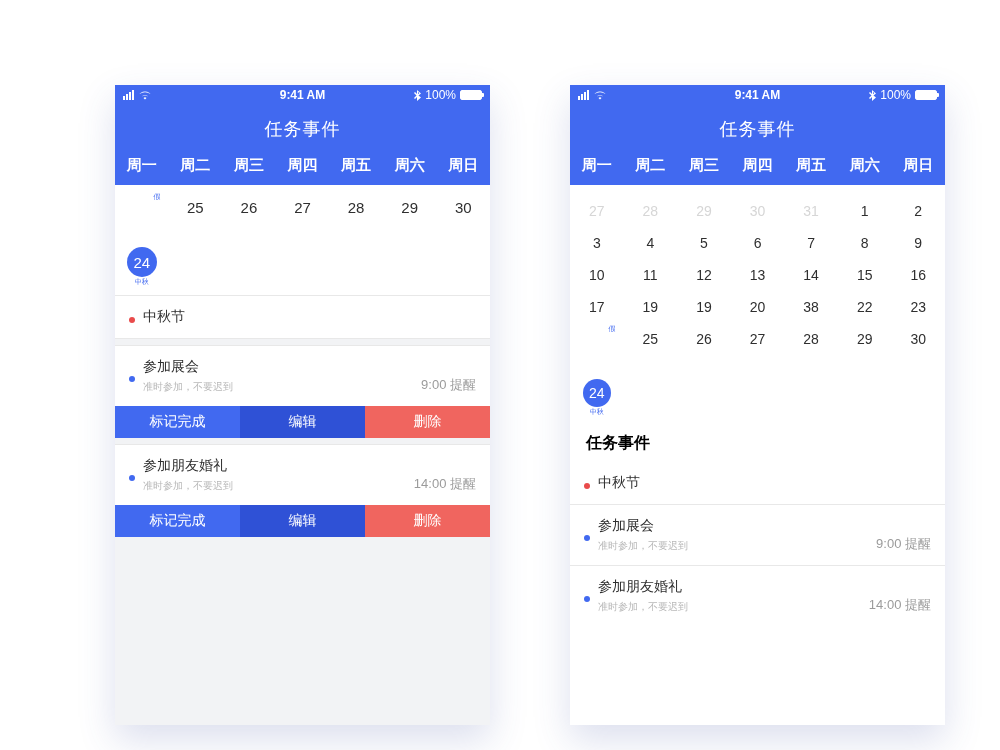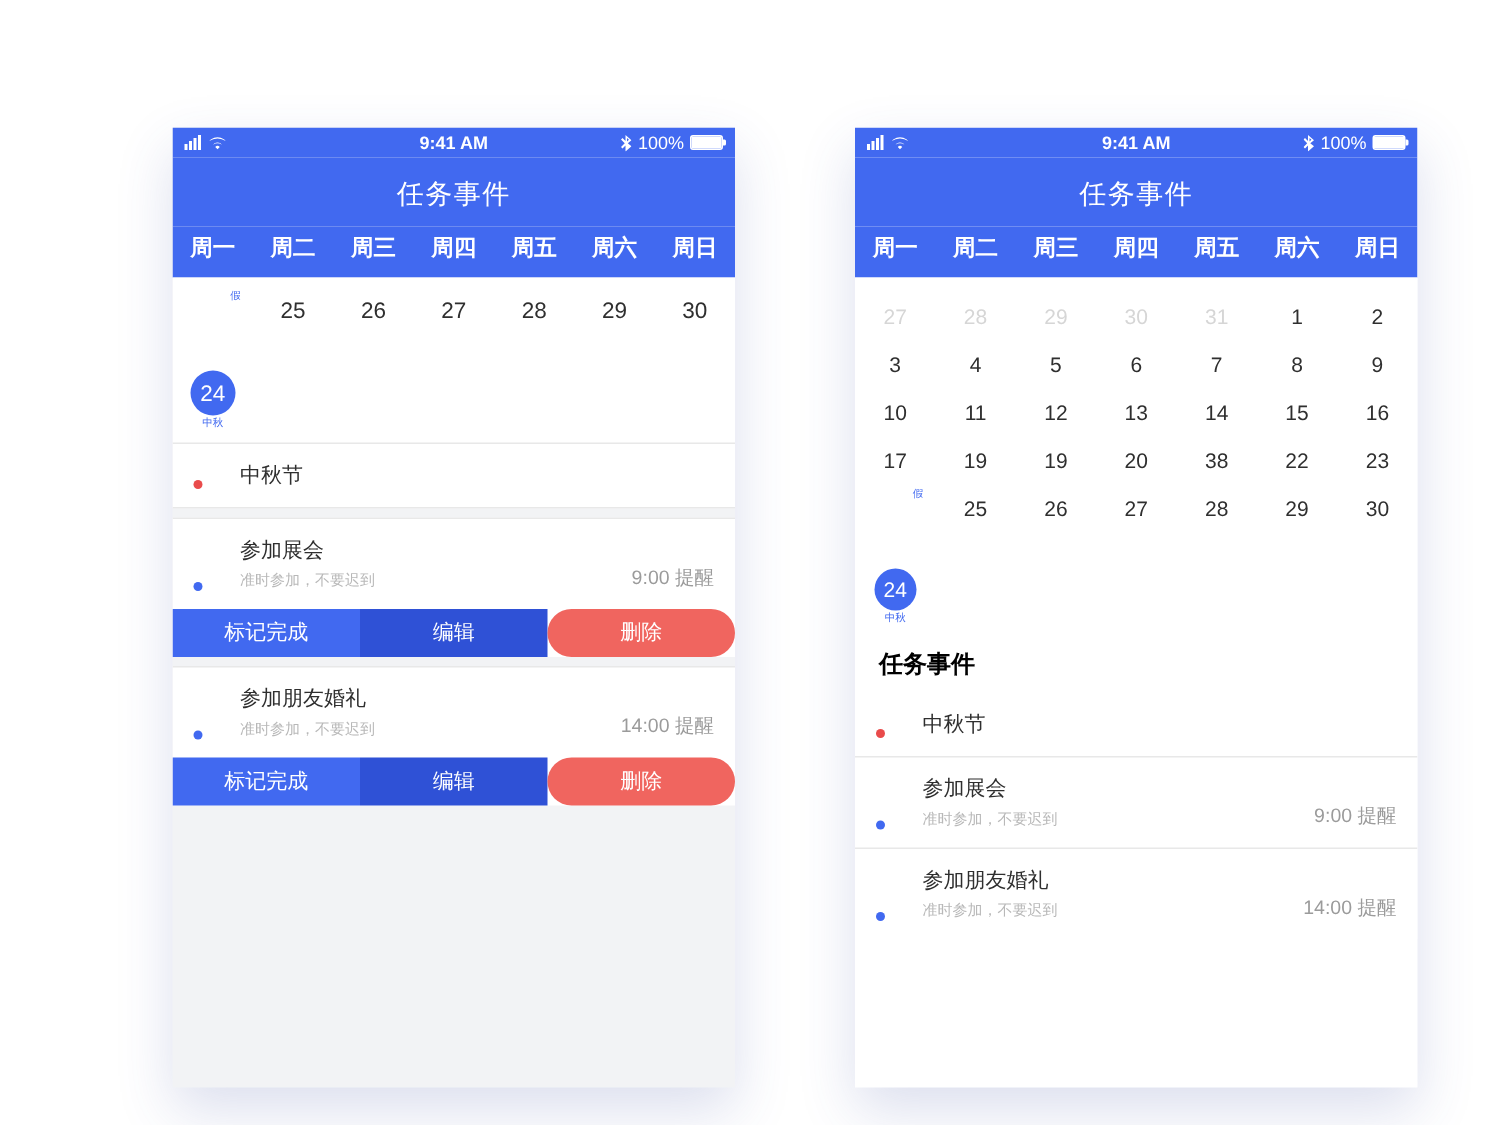--- a/index.html
+++ b/index.html
@@ -116,41 +116,40 @@
 
   
   .task{
     background:#fff;
     border-top:1px solid var(--divider);
     margin-top:6px;
   }
   .phone.left .task:first-of-type{margin-top:0;border-top:none;}
   .taskline{
     display:flex;
-    align-items:flex-end;
+    align-items:center;
     padding:12px 14px;
     border-bottom:1px solid var(--divider);
-    gap:17px;
   }
   .taskline.noborder{border-bottom:none;}
   .dot{width:6px;height:6px;border-radius:50%;margin-top:6px;margin-right:8px;flex-shrink:0;}
   .dot.red{background:#e94b4b;}
   .dot.blue{background:var(--blue);}
   .tcontent{flex:1;}
   .ttitle{font-size:14px;color:var(--black);}
   .tnote{font-size:10px;color:var(--grey-text-light);margin-top:4px;}
   .ttime{font-size:13px;color:var(--grey-text);white-space:nowrap;margin-left:10px;margin-top:17px;}
 
   .actions{display:flex;height:32px;}
   .actions button{
     flex:1;border:none;color:#fff;font-size:14px;cursor:pointer;
   }
   .actions .a1{background:var(--blue);}
   .actions .a2{background:var(--blue-dark);}
-  .actions .a3{background:var(--red);border-radius:20px;}
+  .actions .a3{background:var(--red);}
 
   
   .calendar{
     background:#fff;
     padding:10px 0 6px;
   }
   .calrow{display:flex;padding:8px 0;}
   .calrow .cell{
     flex:1;text-align:center;font-size:14px;color:var(--black);
     position:relative;

